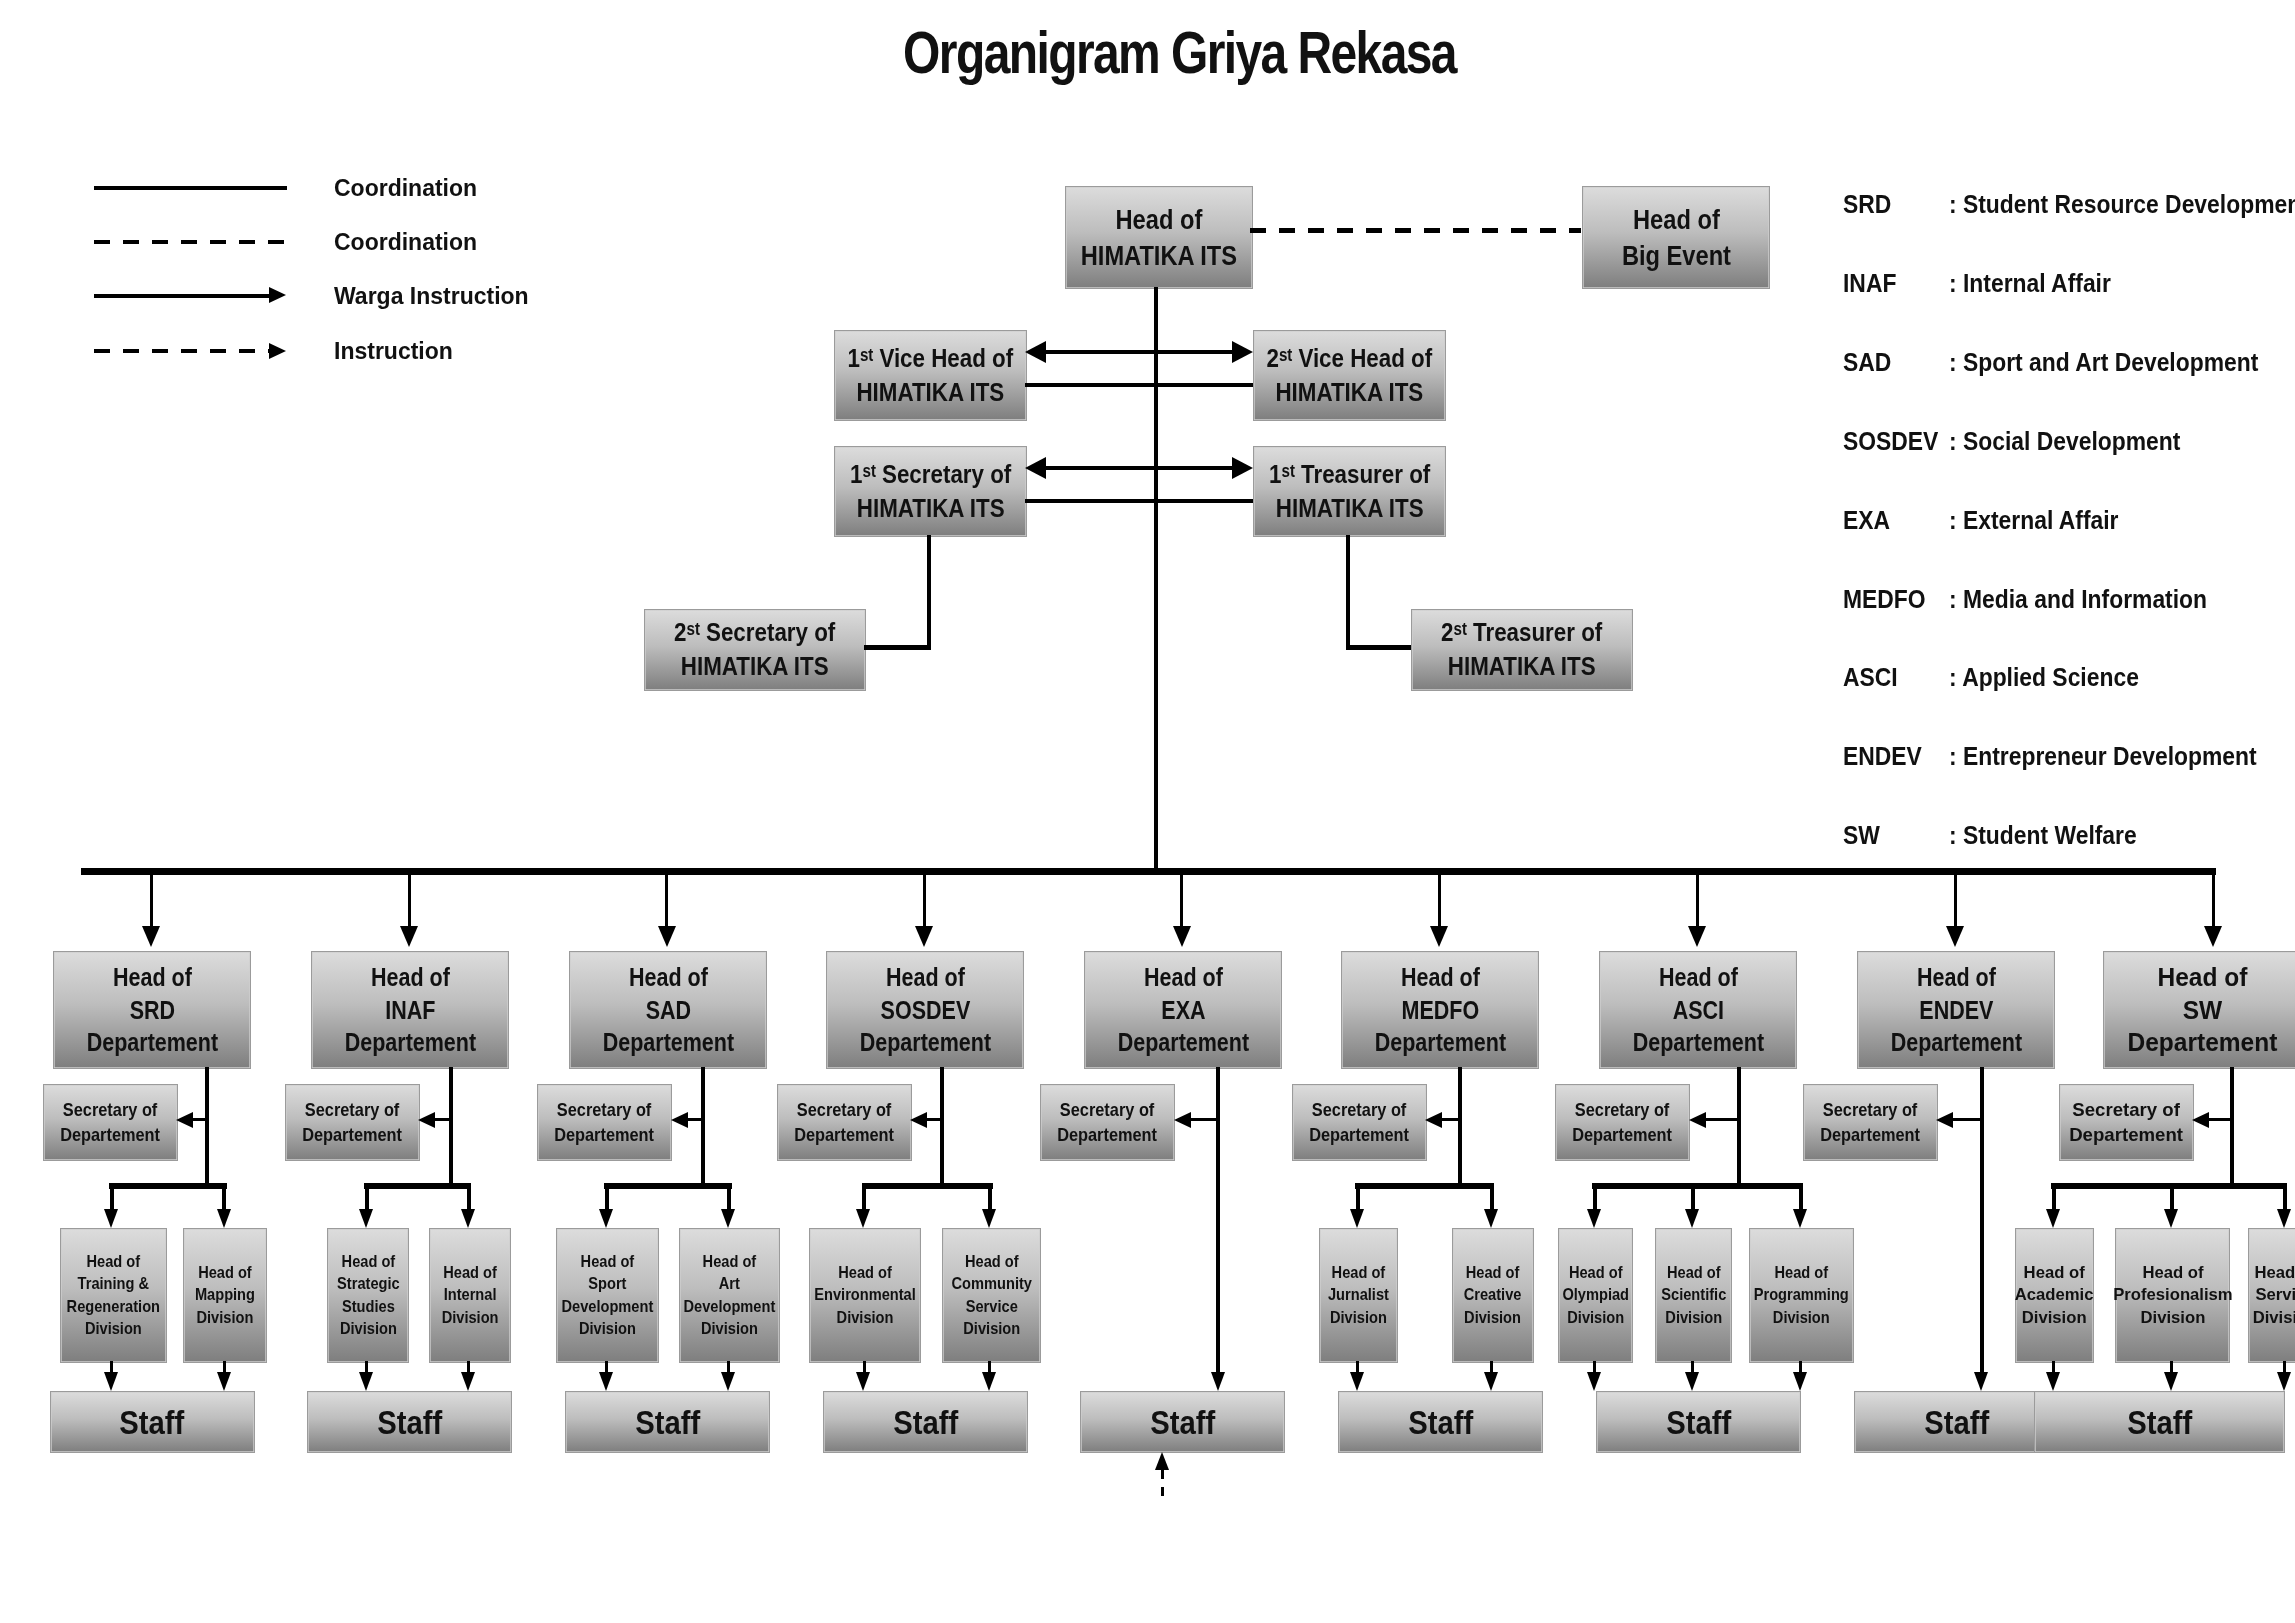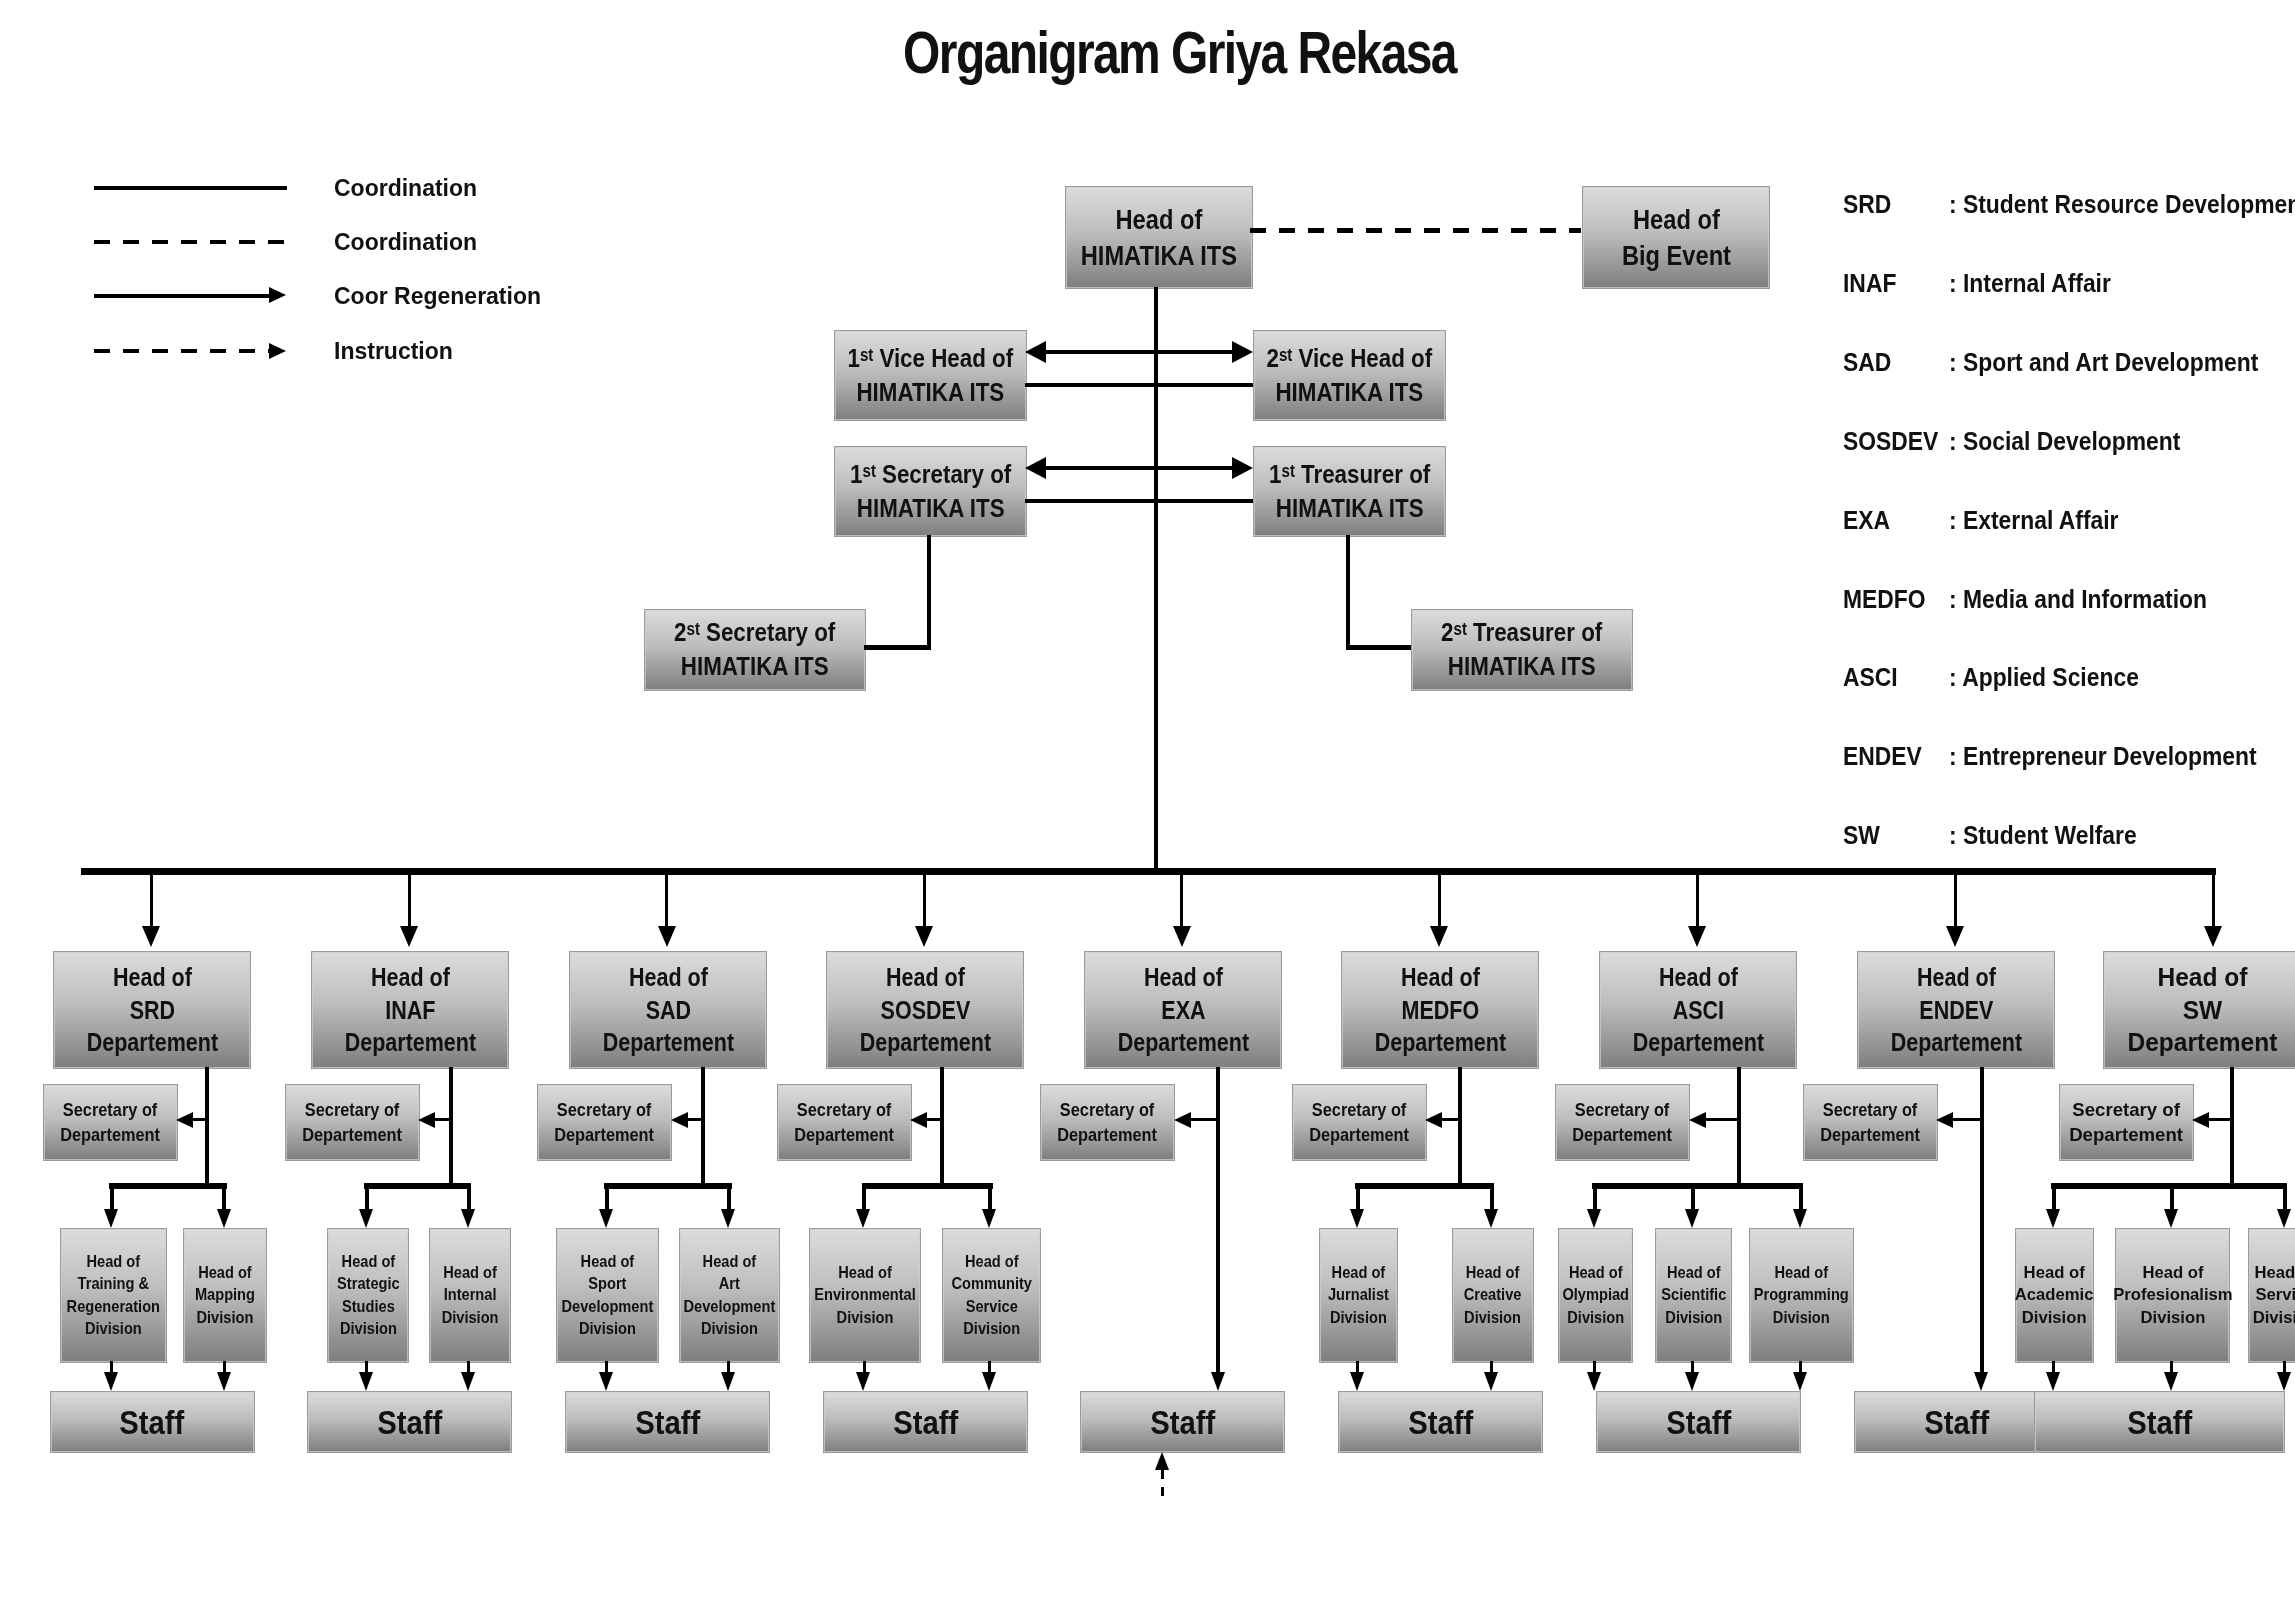--- a/index.html
+++ b/index.html
@@ -42,21 +42,21 @@
     <div id="page-title">Organigram Griya Rekasa</div>
   </div>
 
   <div id="legend">
       <div class="hline" style="left: 62px; top: 186px; width: 193px; height: 3.9px;"></div>
       <div class="legend-label" style="left: 302px; top: 188px;">Coordination</div>
       <div class="dash-h" style="left: 62px; top: 240px; width: 193px; height: 3.9px;"></div>
       <div class="legend-label" style="left: 302px; top: 242px;">Coordination</div>
       <div class="hline" style="left: 62px; top: 294px; width: 175px; height: 3.9px;"></div>
       <div class="tri tri-right" style="left: 237px; top: 287px;"></div>
-      <div class="legend-label" style="left: 302px; top: 296px;">Coor Regeneration</div>
+      <div class="legend-label" style="left: 302px; top: 296px;">Warga Instruction</div>
       <div class="dash-h" style="left: 62px; top: 349px; width: 175px; height: 3.9px;"></div>
       <div class="tri tri-right" style="left: 237px; top: 343px;"></div>
       <div class="legend-label" style="left: 302px; top: 351px;">Instruction</div>
     </div>
 
   <div id="abbr">
       <div class="abbr-code" style="left: 1811px; top: 204px;">SRD</div>
       <div class="abbr-meaning" style="left: 1917px; top: 204px;">: Student Resource Development</div>
       <div class="abbr-code" style="left: 1811px; top: 283px;">INAF</div>
       <div class="abbr-meaning" style="left: 1917px; top: 283px;">: Internal Affair</div>

